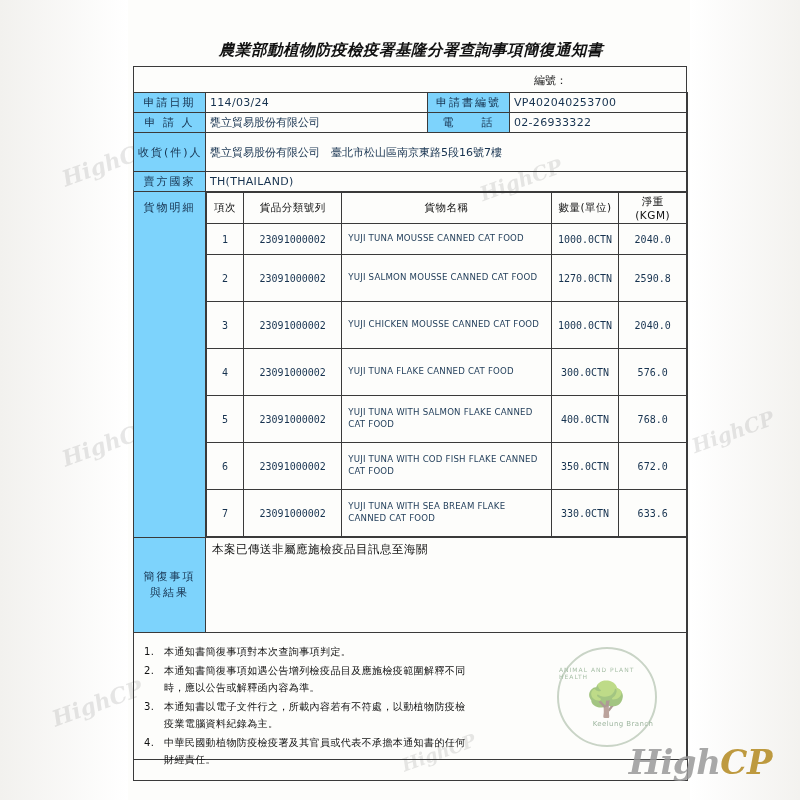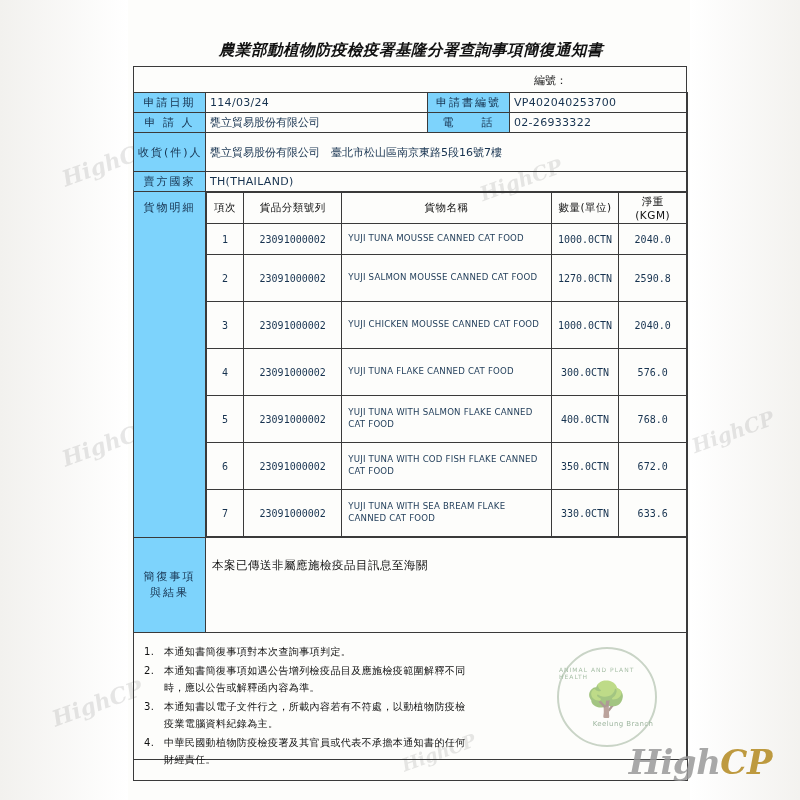--- a/index.html
+++ b/index.html
@@ -389,21 +389,21 @@
               </tbody>
             </table>
           </td>
         </tr>
 
         <tr>
           <td class="label reply-label" style="height:90px;">
             <div>簡復事項</div>
             <div>與結果</div>
           </td>
-          <td colspan="3" style="vertical-align:top; padding-top:20px;">
+          <td colspan="3" style="vertical-align:top; padding-top:4px;">
             <div class="reply-note">本案已傳送非屬應施檢疫品目訊息至海關</div>
           </td>
         </tr>
 
         <tr>
           <td colspan="4" class="notes-cell" style="height:118px;">
             <ol class="notes">
               <li>
                 <span class="idx">1.</span>
                 <span>本通知書簡復事項對本次查詢事項判定。</span>

